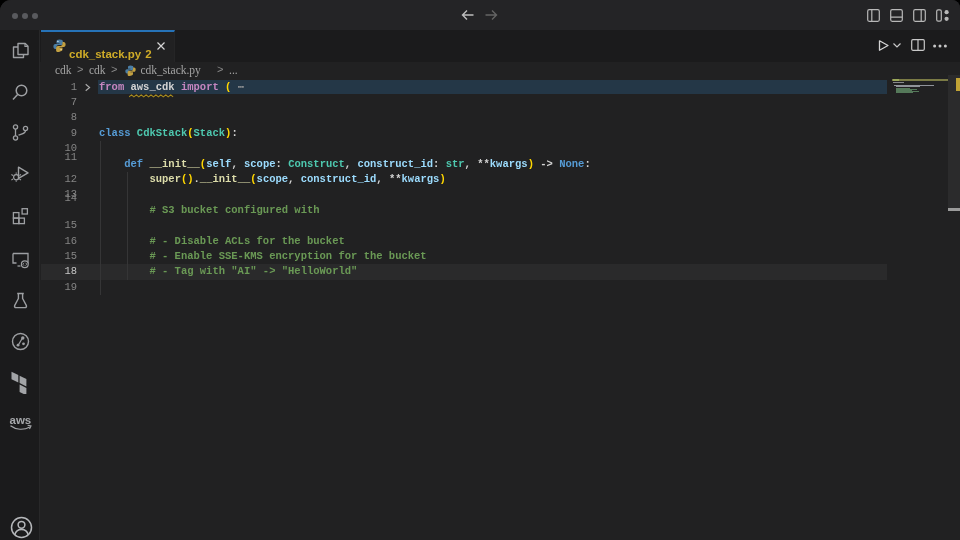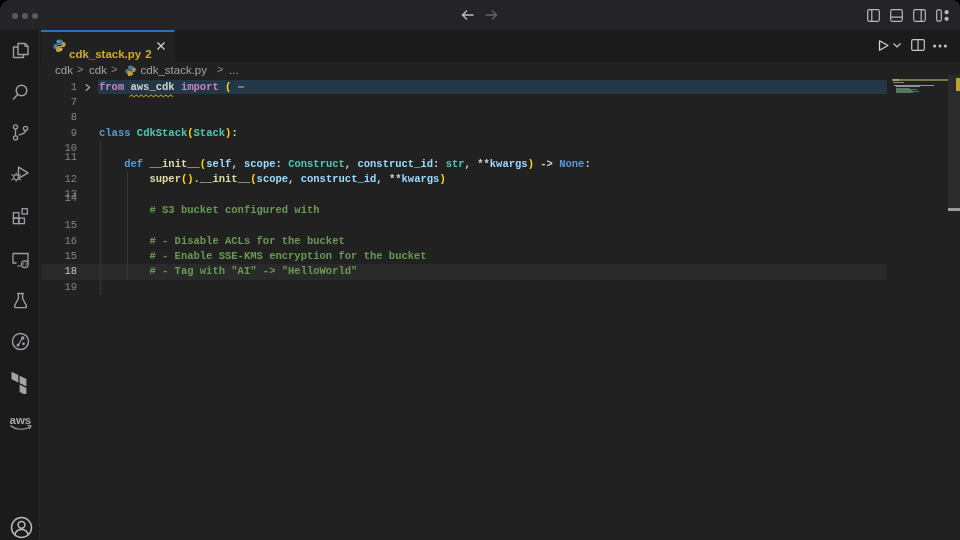--- a/index.html
+++ b/index.html
@@ -12,21 +12,21 @@
   .dot{position:absolute;width:6.4px;height:6.4px;border-radius:50%;background:#595a5e;top:12.6px;}
   
   .tabbar{position:absolute;left:40px;top:30px;width:920px;height:32px;background:#1b1b1c;}
   .tab{position:absolute;left:40.5px;top:30px;width:134px;height:32px;background:#212122;border-top:2px solid #2673b8;border-right:1px solid #252526;}
   .tablabel{position:absolute;left:69px;top:48px;font-size:11.5px;color:#cfac28;font-weight:bold;}
   
   .actbar{position:absolute;left:0;top:30px;width:40px;height:510px;background:#1b1b1c;border-right:1px solid #282829;}
   .aicon{position:absolute;left:10px;width:21px;height:21px;}
   
   .crumbs{position:absolute;left:41px;top:62px;width:846px;height:16px;background:#212122;}
-  .crumb{position:absolute;top:63.5px;font-size:11.5px;color:#a3a3a3;}
+  .crumb{position:absolute;top:63.5px;font-size:11.5px;color:#a3a3a3;font-family:Liberation Serif, serif;}
   .csep{position:absolute;top:63px;font-size:11px;color:#8a8a8a;}
   
   .lnum{position:absolute;left:40px;width:37px;text-align:right;color:#858585;font-weight:normal !important;}
   .lrow{position:absolute;left:99px;}
   .guide{position:absolute;width:1px;background:#353536;}
   .k{color:#c586c0;}   
   .b{color:#569cd6;}   
   .t{color:#4ec9b0;}   
   .f{color:#dcdcaa;}   
   .p{color:#9cdcfe;}   

